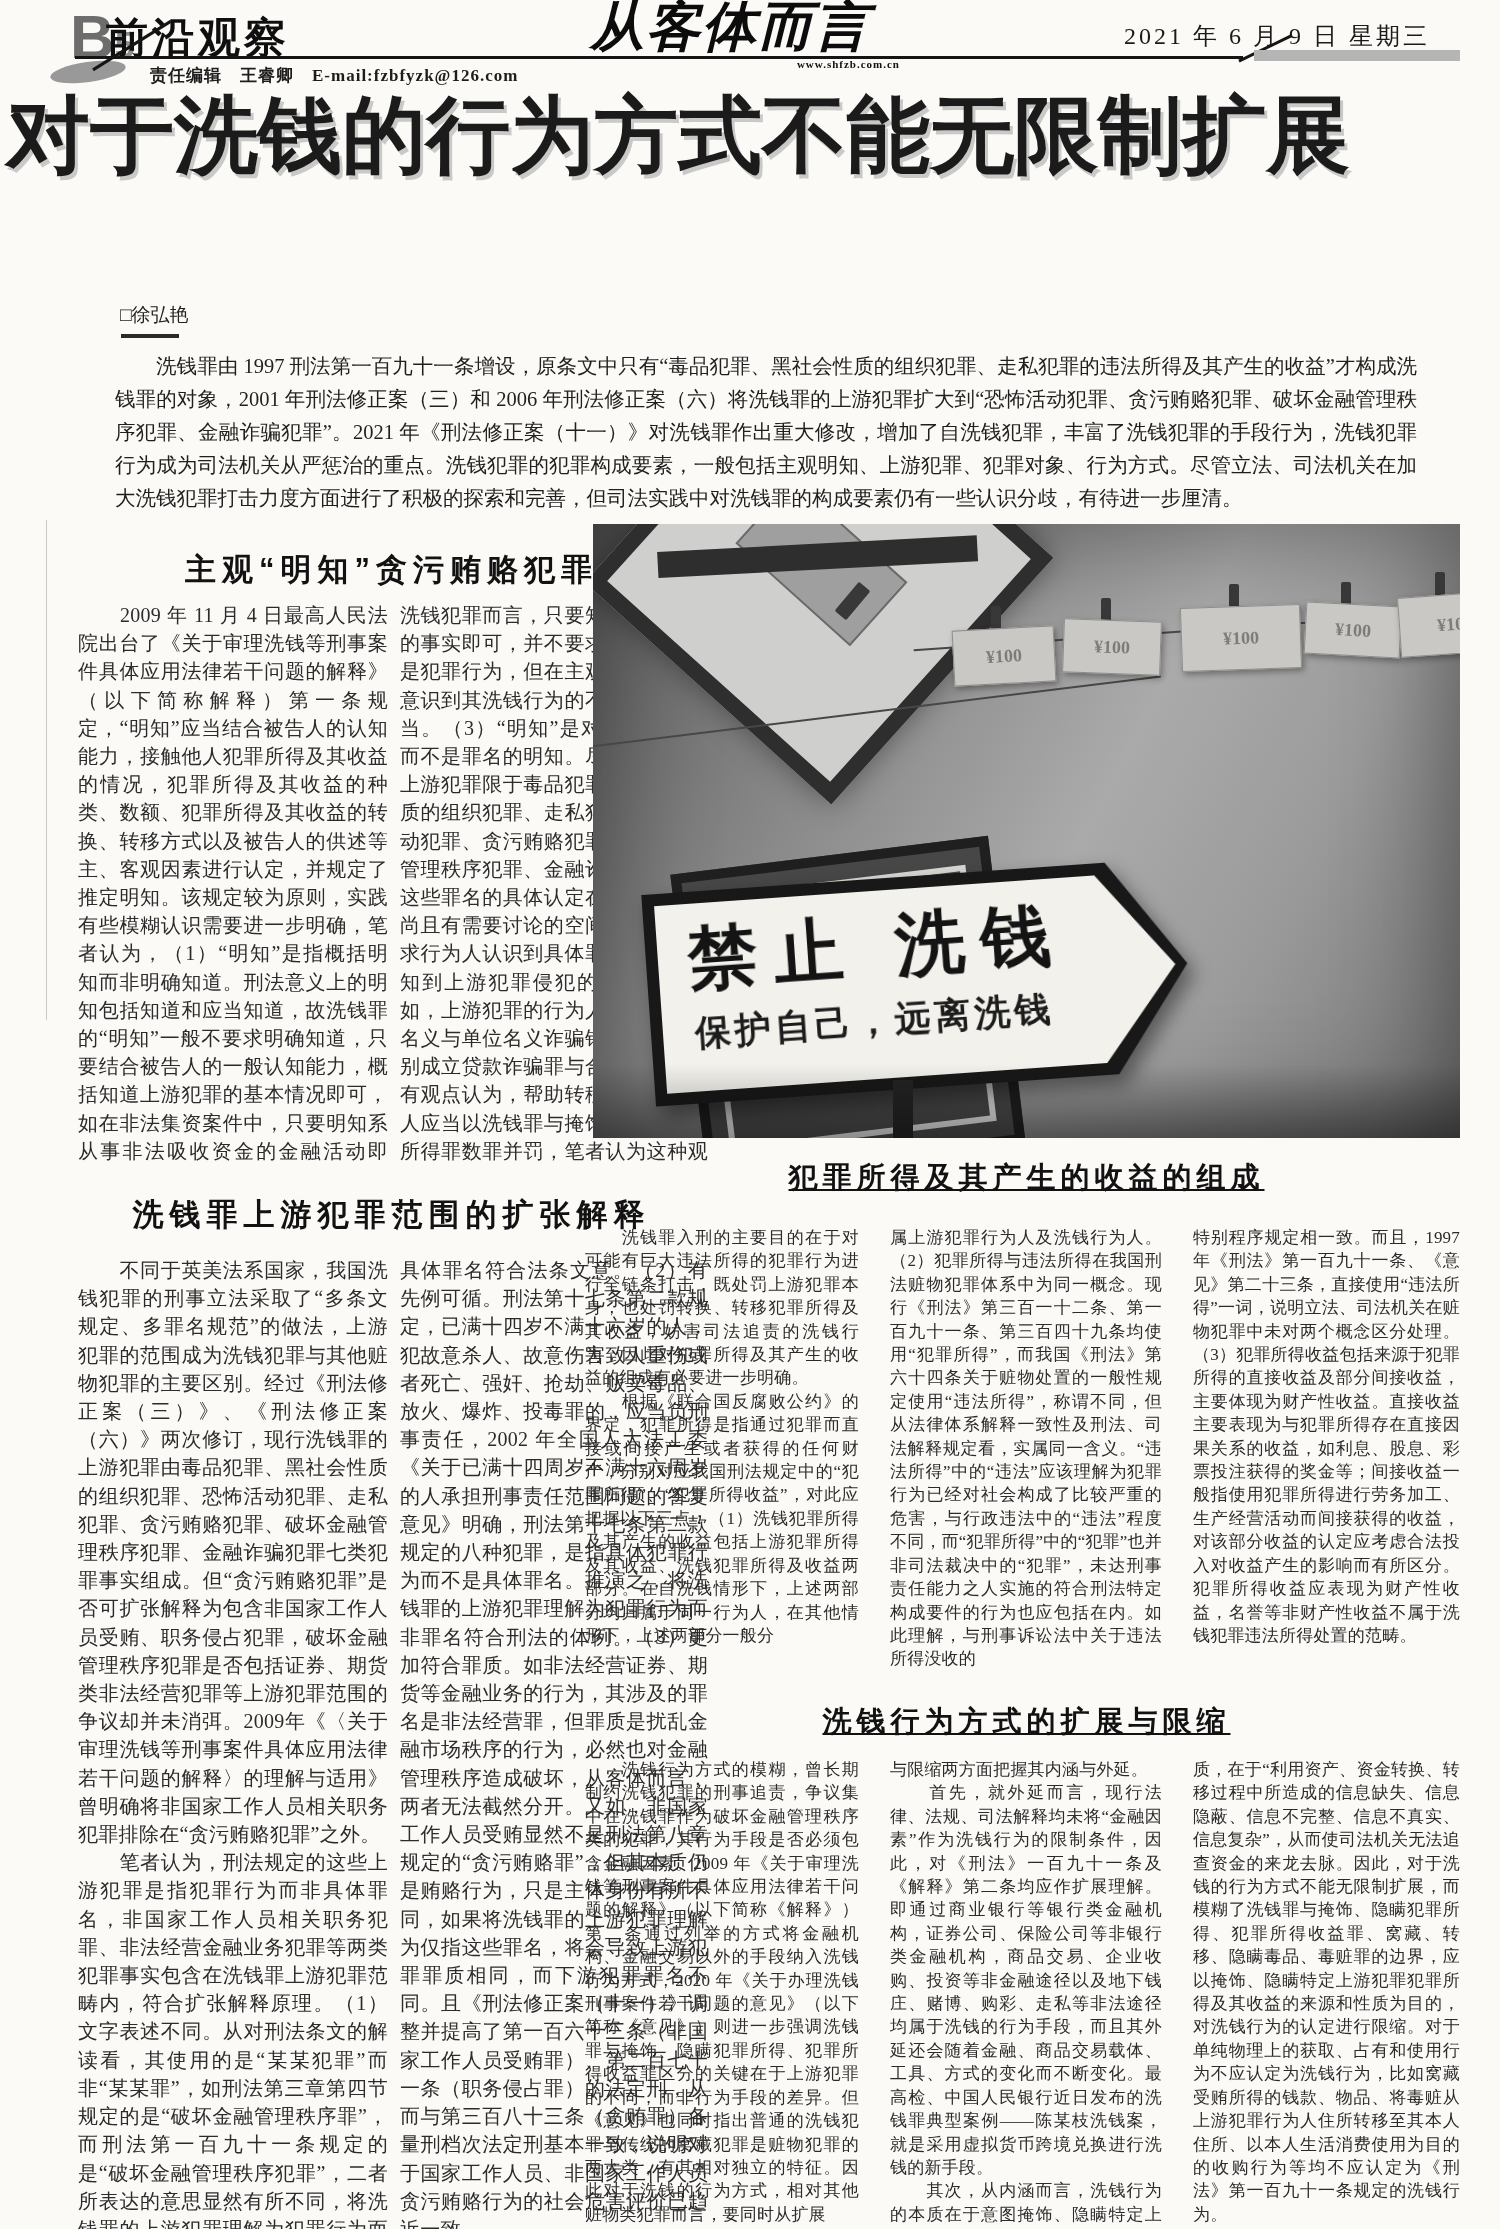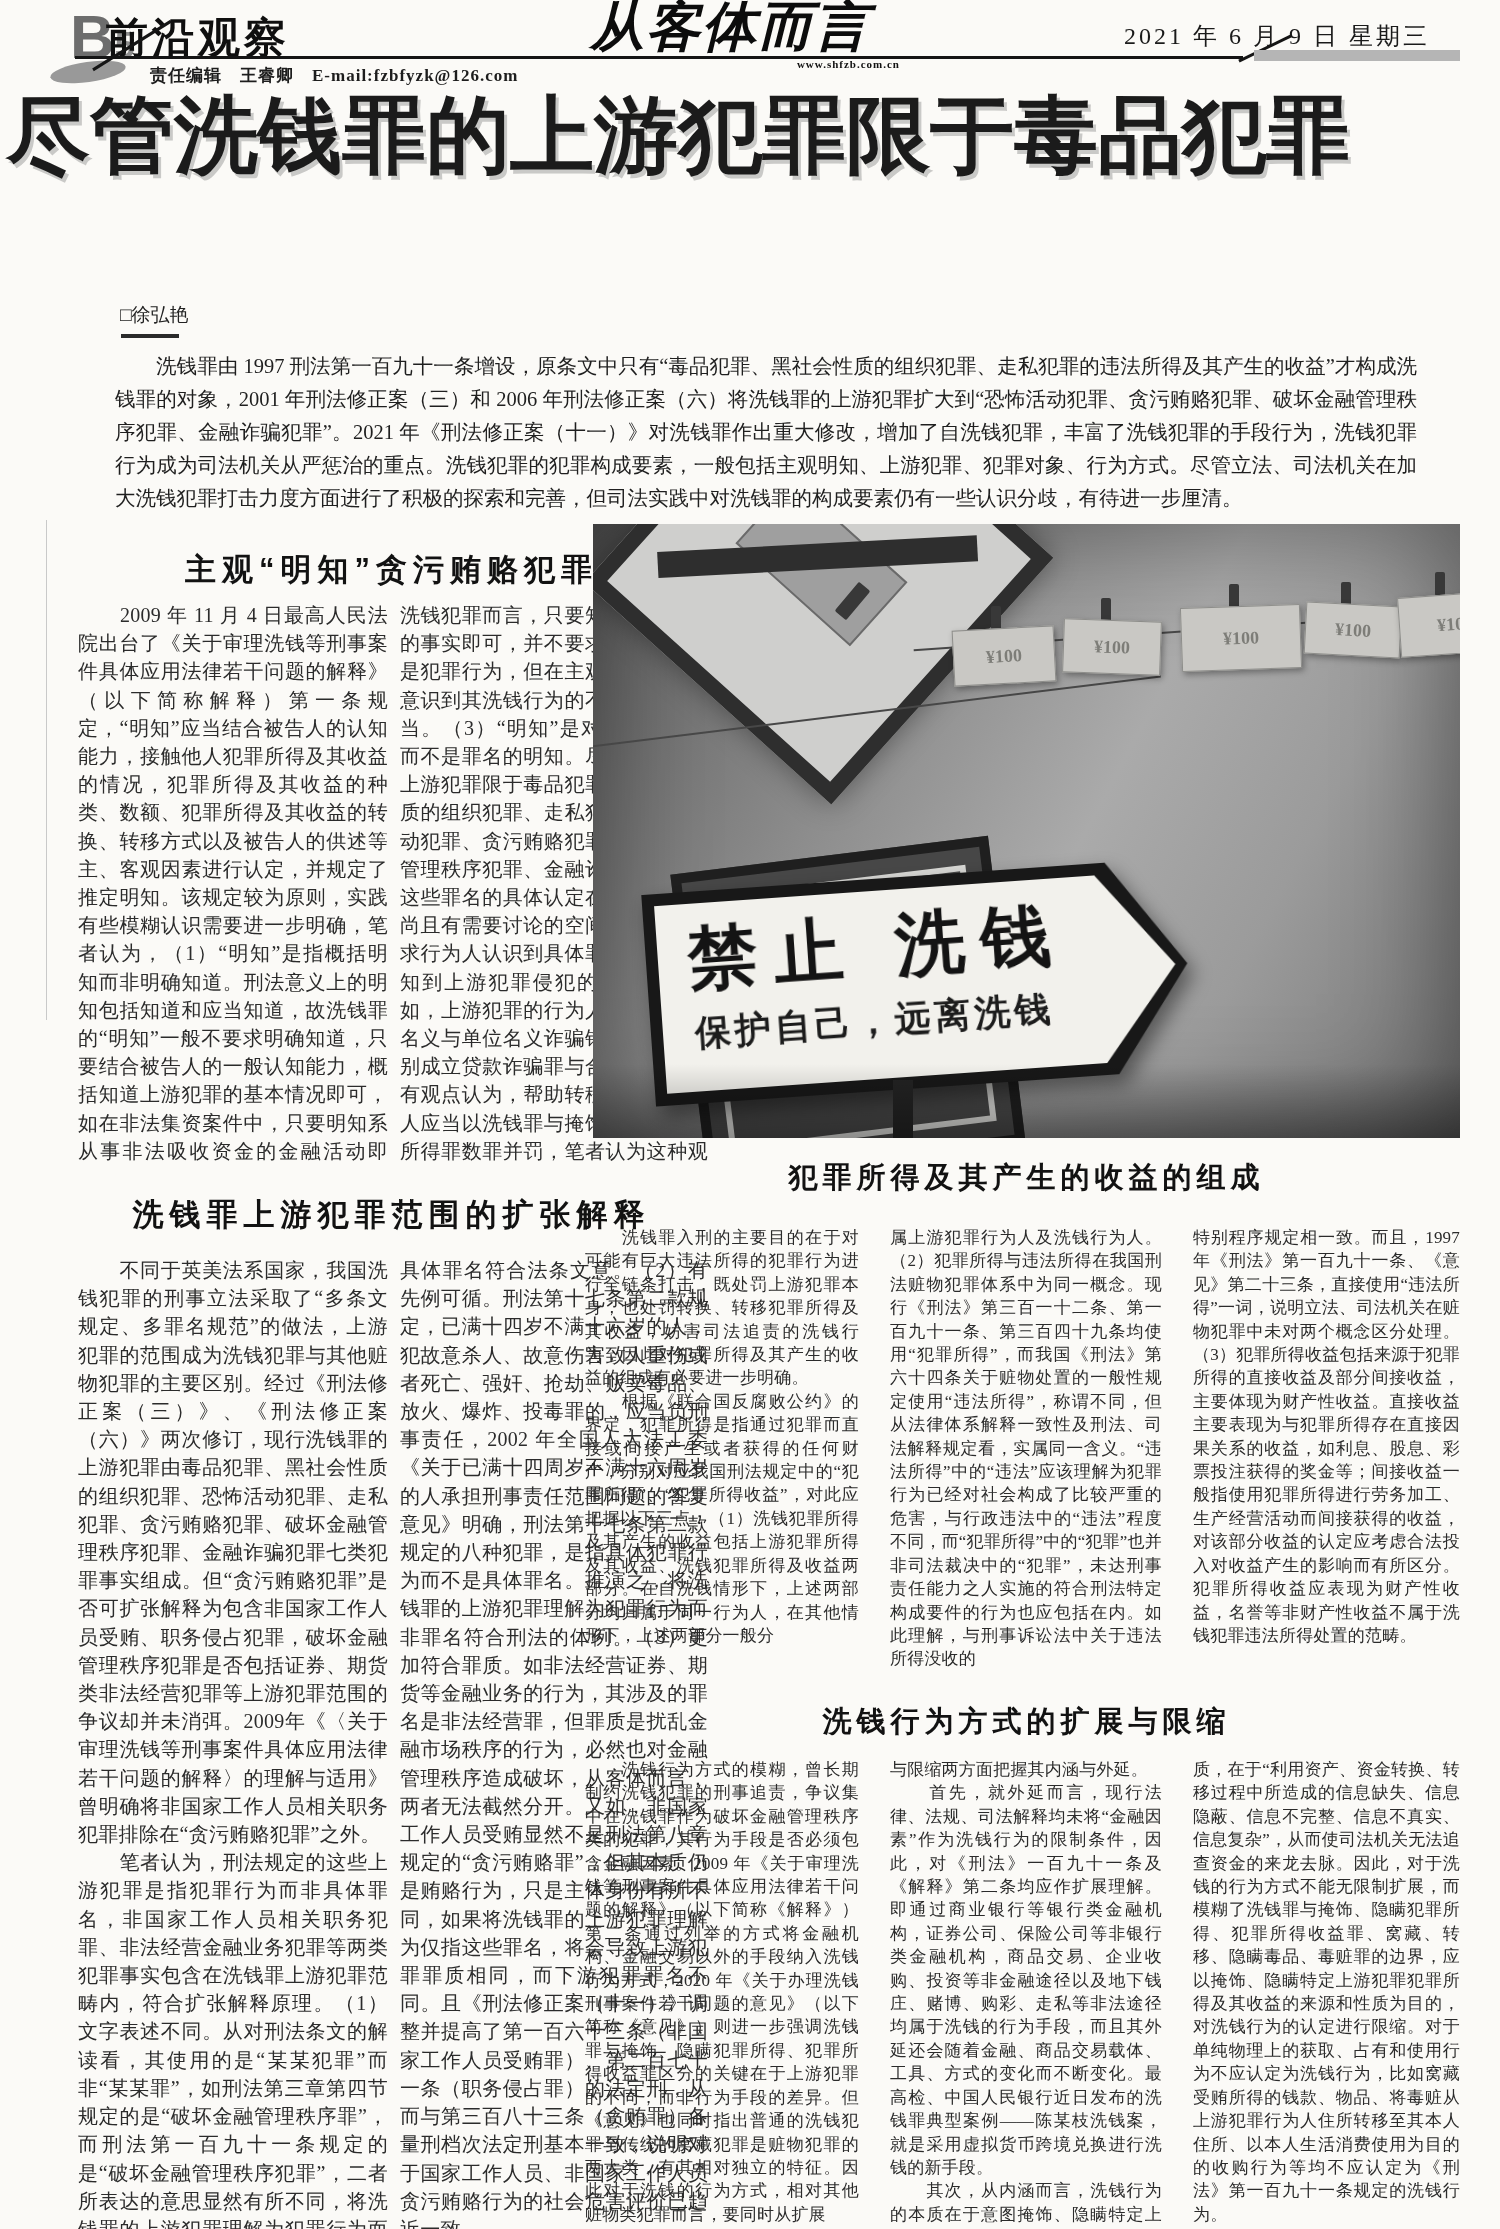--- a/index.html
+++ b/index.html
@@ -19,21 +19,21 @@
   .editor-line{font-size:17px;font-weight:600;color:#1d1d1d;letter-spacing:1px;}
   
   .headline{font-family:"Liberation Sans","DejaVu Sans",sans-serif;font-weight:900;font-size:84px;line-height:1.12;
             color:#1b1b1b;letter-spacing:0px;white-space:nowrap;text-shadow:3px 4px 0 rgba(110,110,110,.35);}
   .author{font-size:19px;color:#222;}
   .author-line{background:#2a2a2a;}
   .intro{font-size:20.5px;line-height:33px;text-align:justify;color:#1f1f1f;white-space:pre-wrap;}
   
   .sec-head{font-family:"Liberation Sans","DejaVu Sans",sans-serif;font-weight:900;color:#121212;text-align:center;}
   .sec-head.big{font-size:31px;letter-spacing:6px;}
-  .sec-head.mid{font-size:29px;letter-spacing:5px;}
+  .sec-head.mid{font-size:29px;letter-spacing:5px;text-decoration:underline;}
   
   .col{white-space:pre-wrap;text-align:justify;overflow:hidden;color:#2b2b2b;}
   .col-l{font-size:20px;line-height:28.2px;letter-spacing:.3px;}
   .col-r{font-size:17px;line-height:23.4px;letter-spacing:.2px;}
   .byline{font-style:italic;text-indent:2em;margin-top:2px;color:#2b2b2b;}
   .vline{background:#c9c9c9;}
   
   .photo{background:linear-gradient(118deg,#5e5e5e 0%,#8d8d8d 32%,#aaa 55%,#9b9b9b 74%,#747474 100%);overflow:hidden;
          box-shadow:inset 0 0 120px rgba(0,0,0,.45);}
   .placard{background:#cfcfcd;border:16px solid #2e2e2e;transform:rotate(42deg);box-shadow:0 0 30px rgba(0,0,0,.4);}
@@ -71,21 +71,21 @@
   <div class="abs website" style="left:560px;top:58px;width:340px;">www.shfzb.com.cn</div>
 
   <div class="abs date" style="left:1060px;top:20px;width:370px;">2021 年 6 月 9 日  星期三</div>
 
   <div class="abs rule" style="left:75px;top:56px;width:1168px;height:3px;"></div>
   <div class="abs rule" style="left:1236px;top:47px;width:58px;height:3px;transform:rotate(-26deg);"></div>
   <div class="abs graybar" style="left:1254px;top:50px;width:206px;height:11px;"></div>
   <div class="abs rule" style="left:86px;top:44px;width:92px;height:3px;transform:rotate(-32deg);"></div>
   <div class="abs editor-line" style="left:150px;top:64px;">责任编辑　王睿卿　E-mail:fzbfyzk@126.com</div>
 
-  <div class="abs headline" style="left:6px;top:88px;width:1490px;">尽管洗钱罪的上游犯罪限于毒品犯罪</div>
+  <div class="abs headline" style="left:6px;top:88px;width:1490px;">对于洗钱的行为方式不能无限制扩展</div>
 
   <div class="abs author" style="left:120px;top:302px;">□徐弘艳</div>
   <div class="abs author-line" style="left:121px;top:334px;width:58px;height:4px;"></div>
 
   <div class="abs intro" style="left:115px;top:350px;width:1302px;height:172px;">　　洗钱罪由 1997 刑法第一百九十一条增设，原条文中只有“毒品犯罪、黑社会性质的组织犯罪、走私犯罪的违法所得及其产生的收益”才构成洗钱罪的对象，2001 年刑法修正案（三）和 2006 年刑法修正案（六）将洗钱罪的上游犯罪扩大到“恐怖活动犯罪、贪污贿赂犯罪、破坏金融管理秩序犯罪、金融诈骗犯罪”。2021 年《刑法修正案（十一）》对洗钱罪作出重大修改，增加了自洗钱犯罪，丰富了洗钱犯罪的手段行为，洗钱犯罪行为成为司法机关从严惩治的重点。洗钱犯罪的犯罪构成要素，一般包括主观明知、上游犯罪、犯罪对象、行为方式。尽管立法、司法机关在加大洗钱犯罪打击力度方面进行了积极的探索和完善，但司法实践中对洗钱罪的构成要素仍有一些认识分歧，有待进一步厘清。</div>
 
   <div class="abs vline" style="left:46px;top:520px;width:1px;height:500px;"></div>
 
   <div class="abs sec-head big" style="left:75px;top:549px;width:633px;">主观“明知”贪污贿赂犯罪</div>
   <div class="abs col col-l" style="left:78px;top:601px;width:310px;height:561px;">　　2009 年 11 月 4 日最高人民法院出台了《关于审理洗钱等刑事案件具体应用法律若干问题的解释》（以下简称解释）第一条规定，“明知”应当结合被告人的认知能力，接触他人犯罪所得及其收益的情况，犯罪所得及其收益的种类、数额、犯罪所得及其收益的转换、转移方式以及被告人的供述等主、客观因素进行认定，并规定了推定明知。该规定较为原则，实践有些模糊认识需要进一步明确，笔者认为，（1）“明知”是指概括明知而非明确知道。刑法意义上的明知包括知道和应当知道，故洗钱罪的“明知”一般不要求明确知道，只要结合被告人的一般认知能力，概括知道上游犯罪的基本情况即可，如在非法集资案件中，只要明知系从事非法吸收资金的金融活动即可。（2）“明知”是对事实的明知而不是对犯罪行为的明知。一般对于上游犯罪而言，需要证实其具有“违法性认识”，不知者不为罪，但对于</div>

